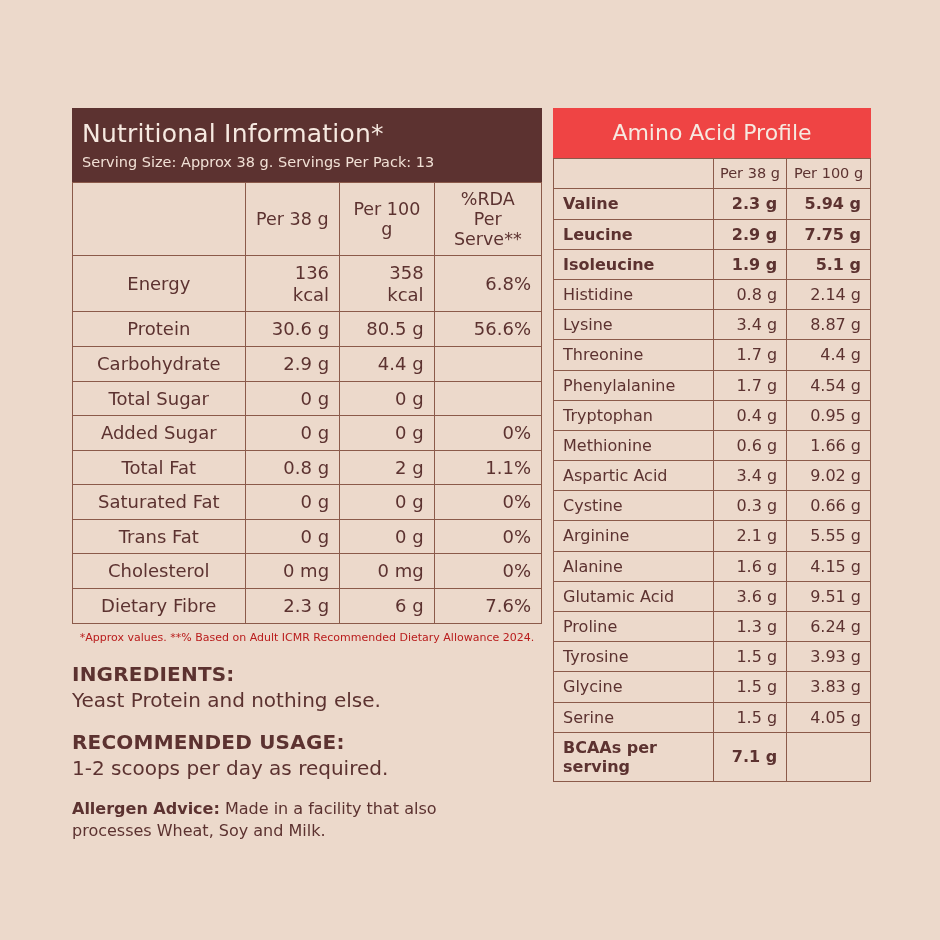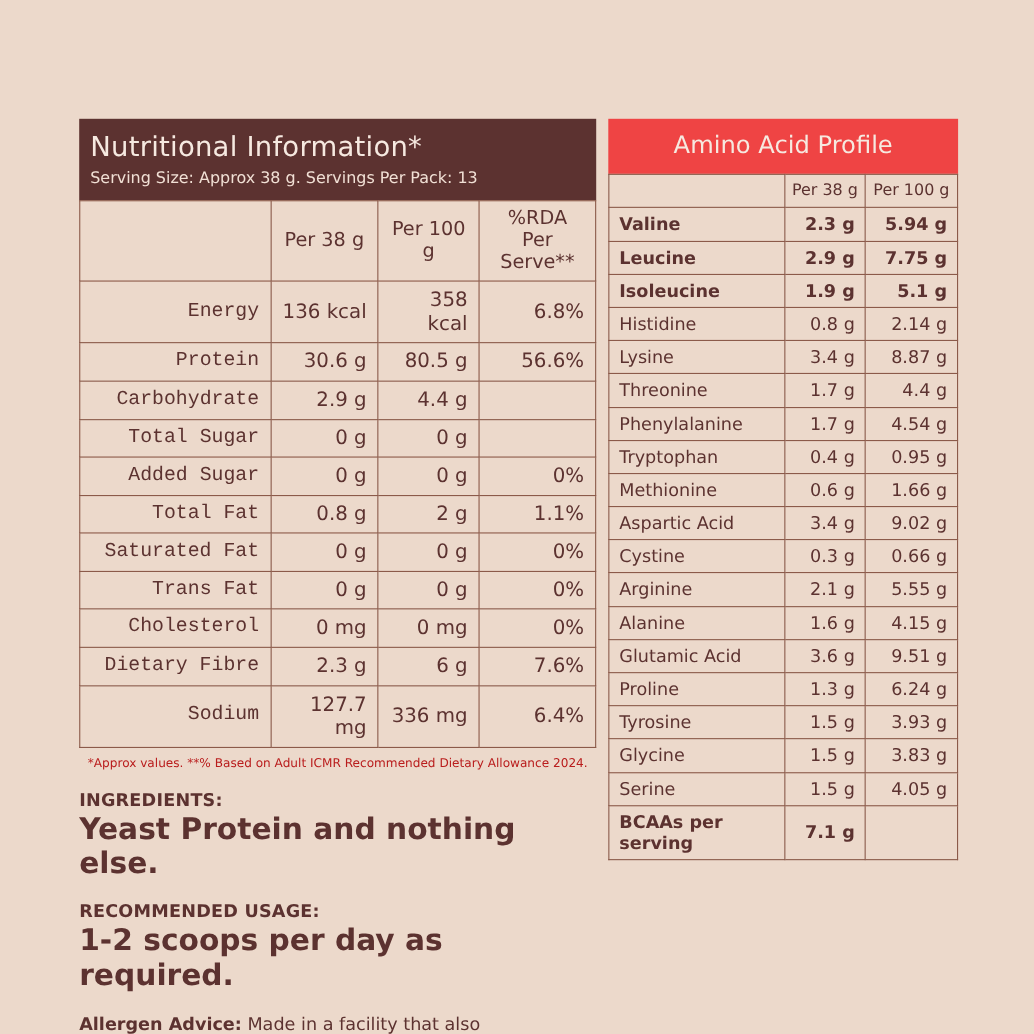--- a/index.html
+++ b/index.html
@@ -63,48 +63,46 @@
     text-align: center;
     font-size: 17.5px;
     vertical-align: middle;
     height: 56px;
     line-height: 1.15;
   }
   .nut-table thead th.blank {
     border-left: 1px solid #8b5a4a;
   }
   .nut-table td.label {
-    text-align: right;
+    text-align: center;
     width: 178px;
-    font-family: Liberation Mono, monospace;
   }
   .nut-table td.val {
     text-align: right;
   }
   .col-a { width: 105px; }
   .col-b { width: 105px; }
   .col-c { width: 104px; }
 
   .foot-note {
     font-size: 11px;
     margin-top: 7px;
     color: #b91c1c;
     text-align: center;
   }
 
   .section-head {
-    font-size: 16px;
+    font-size: 20px;
     font-weight: bold;
     margin-top: 18px;
     letter-spacing: .2px;
   }
   .section-body {
-    font-size: 27px;
+    font-size: 20px;
     margin-top: 2px;
-    font-weight: bold;
   }
   .allergen {
     font-size: 16px;
     margin-top: 18px;
     line-height: 1.4;
     max-width: 400px;
   }
   .allergen b { font-weight: bold; }
 
   
@@ -216,26 +214,20 @@
             <td class="label">Cholesterol</td>
             <td class="val col-a">0 mg</td>
             <td class="val col-b">0 mg</td>
             <td class="val col-c">0%</td>
           </tr>
           <tr>
             <td class="label">Dietary Fibre</td>
             <td class="val col-a">2.3 g</td>
             <td class="val col-b">6 g</td>
             <td class="val col-c">7.6%</td>
-          </tr>
-          <tr>
-            <td class="label">Sodium</td>
-            <td class="val col-a">127.7 mg</td>
-            <td class="val col-b">336 mg</td>
-            <td class="val col-c">6.4%</td>
           </tr>
         </tbody>
     </table>
 
     <div class="foot-note">*Approx values. **% Based on Adult ICMR Recommended Dietary Allowance 2024.</div>
 
     <div class="section-head">INGREDIENTS:</div>
     <div class="section-body">Yeast Protein and nothing else.</div>
 
     <div class="section-head">RECOMMENDED USAGE:</div>

